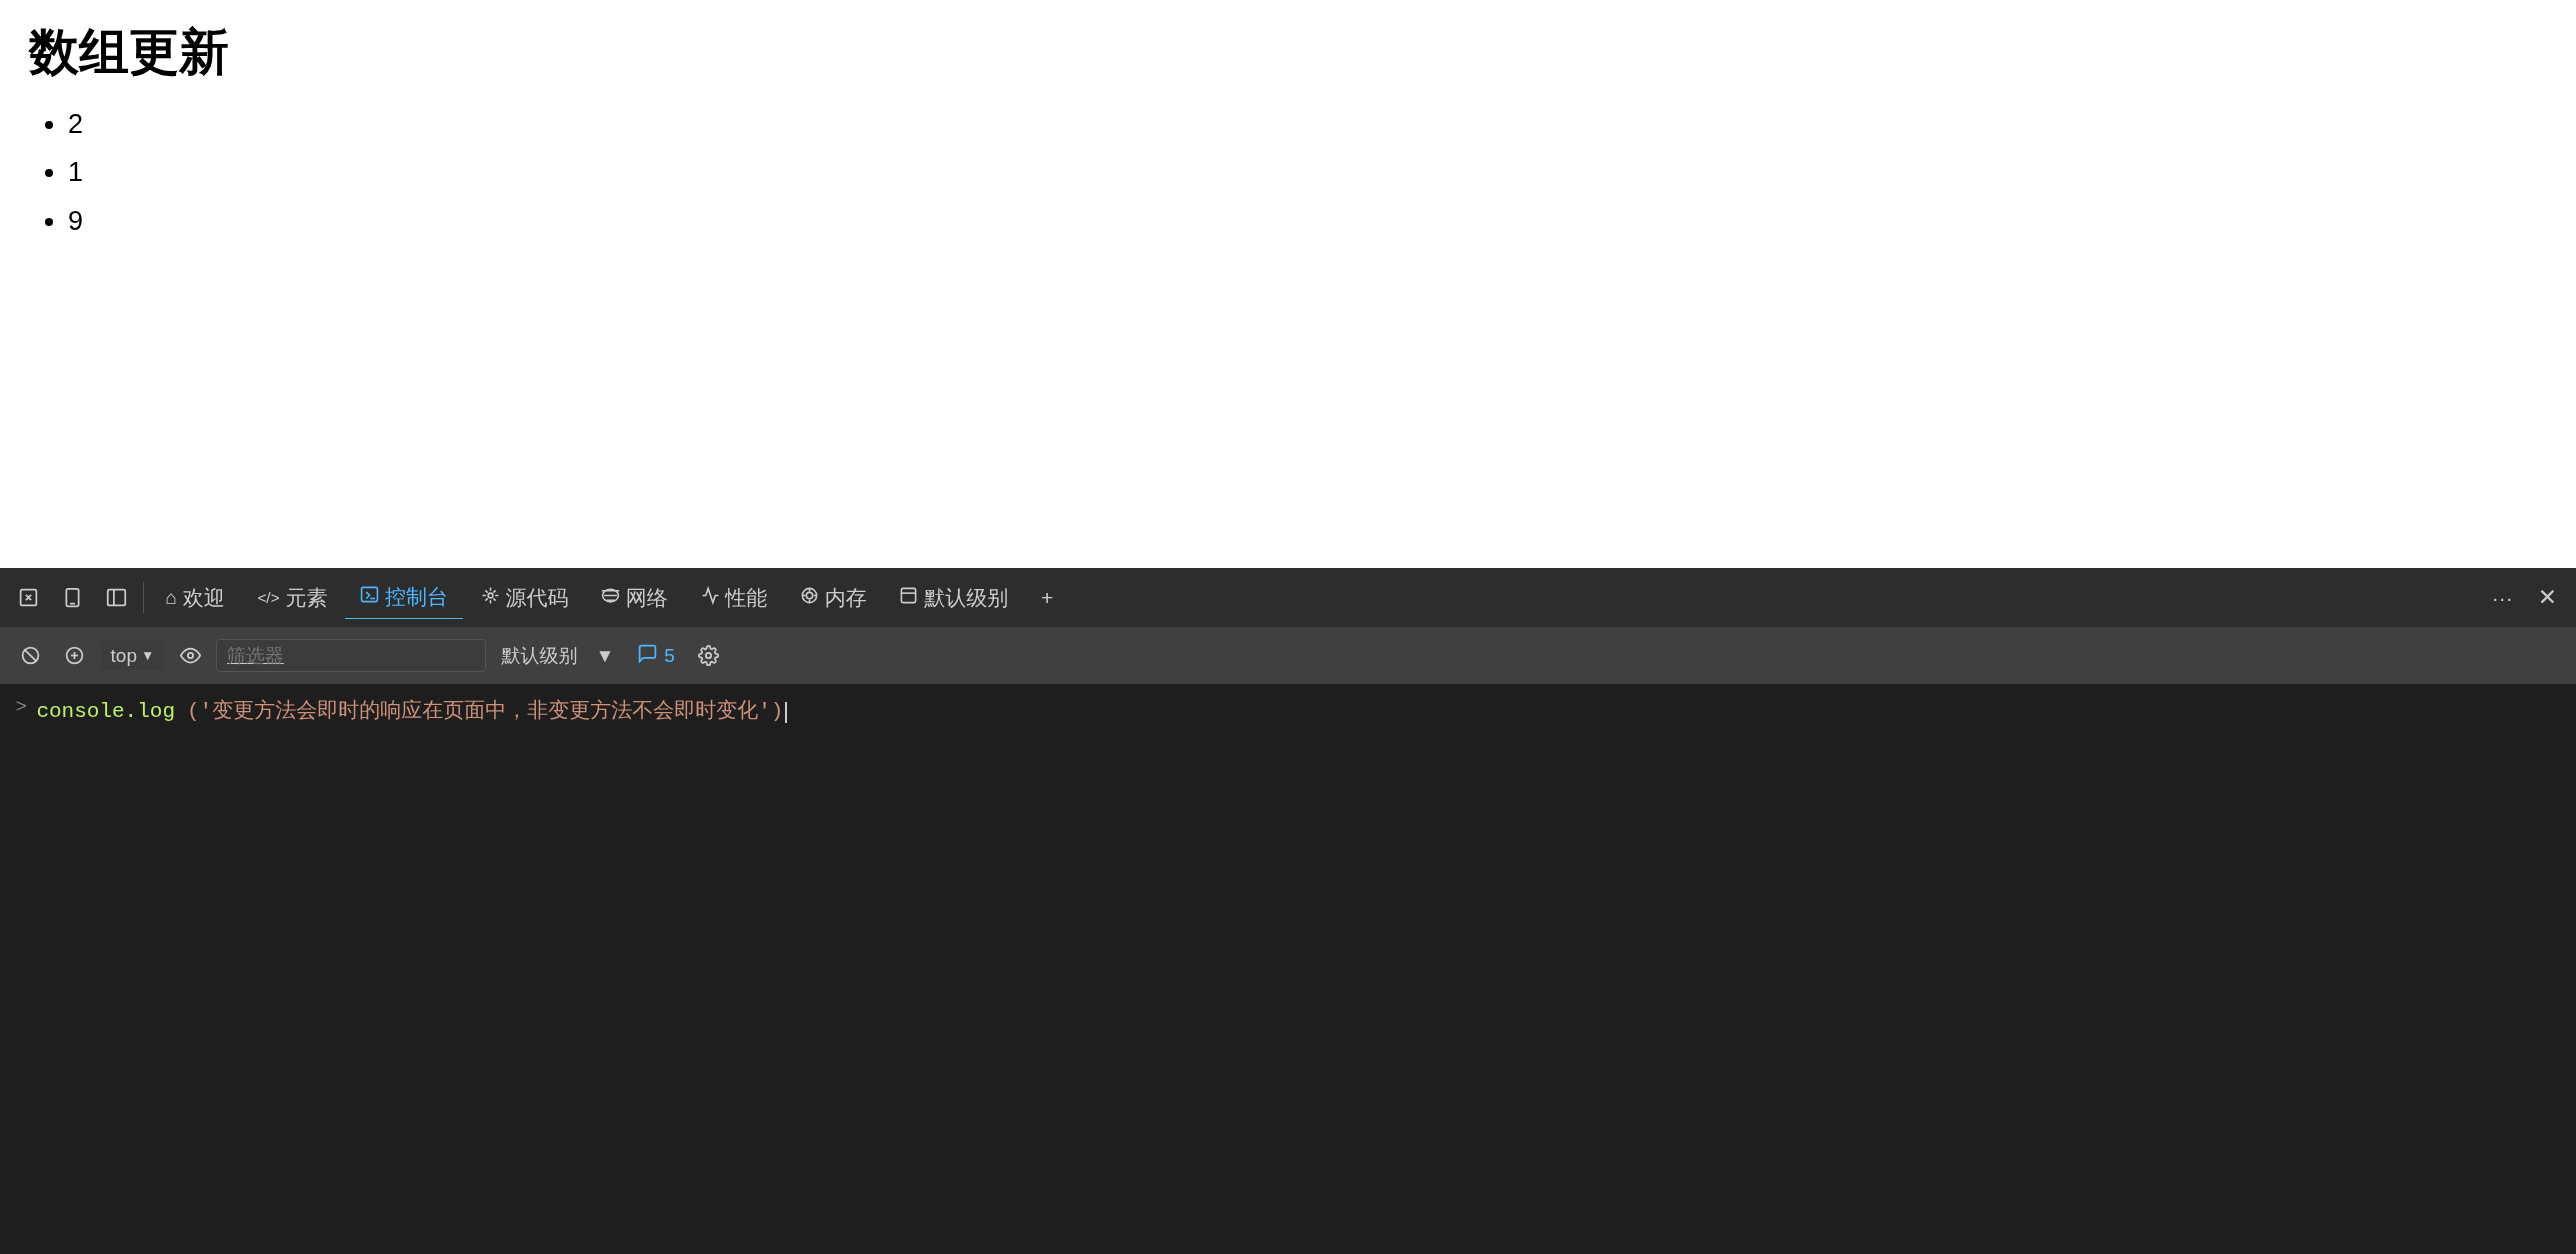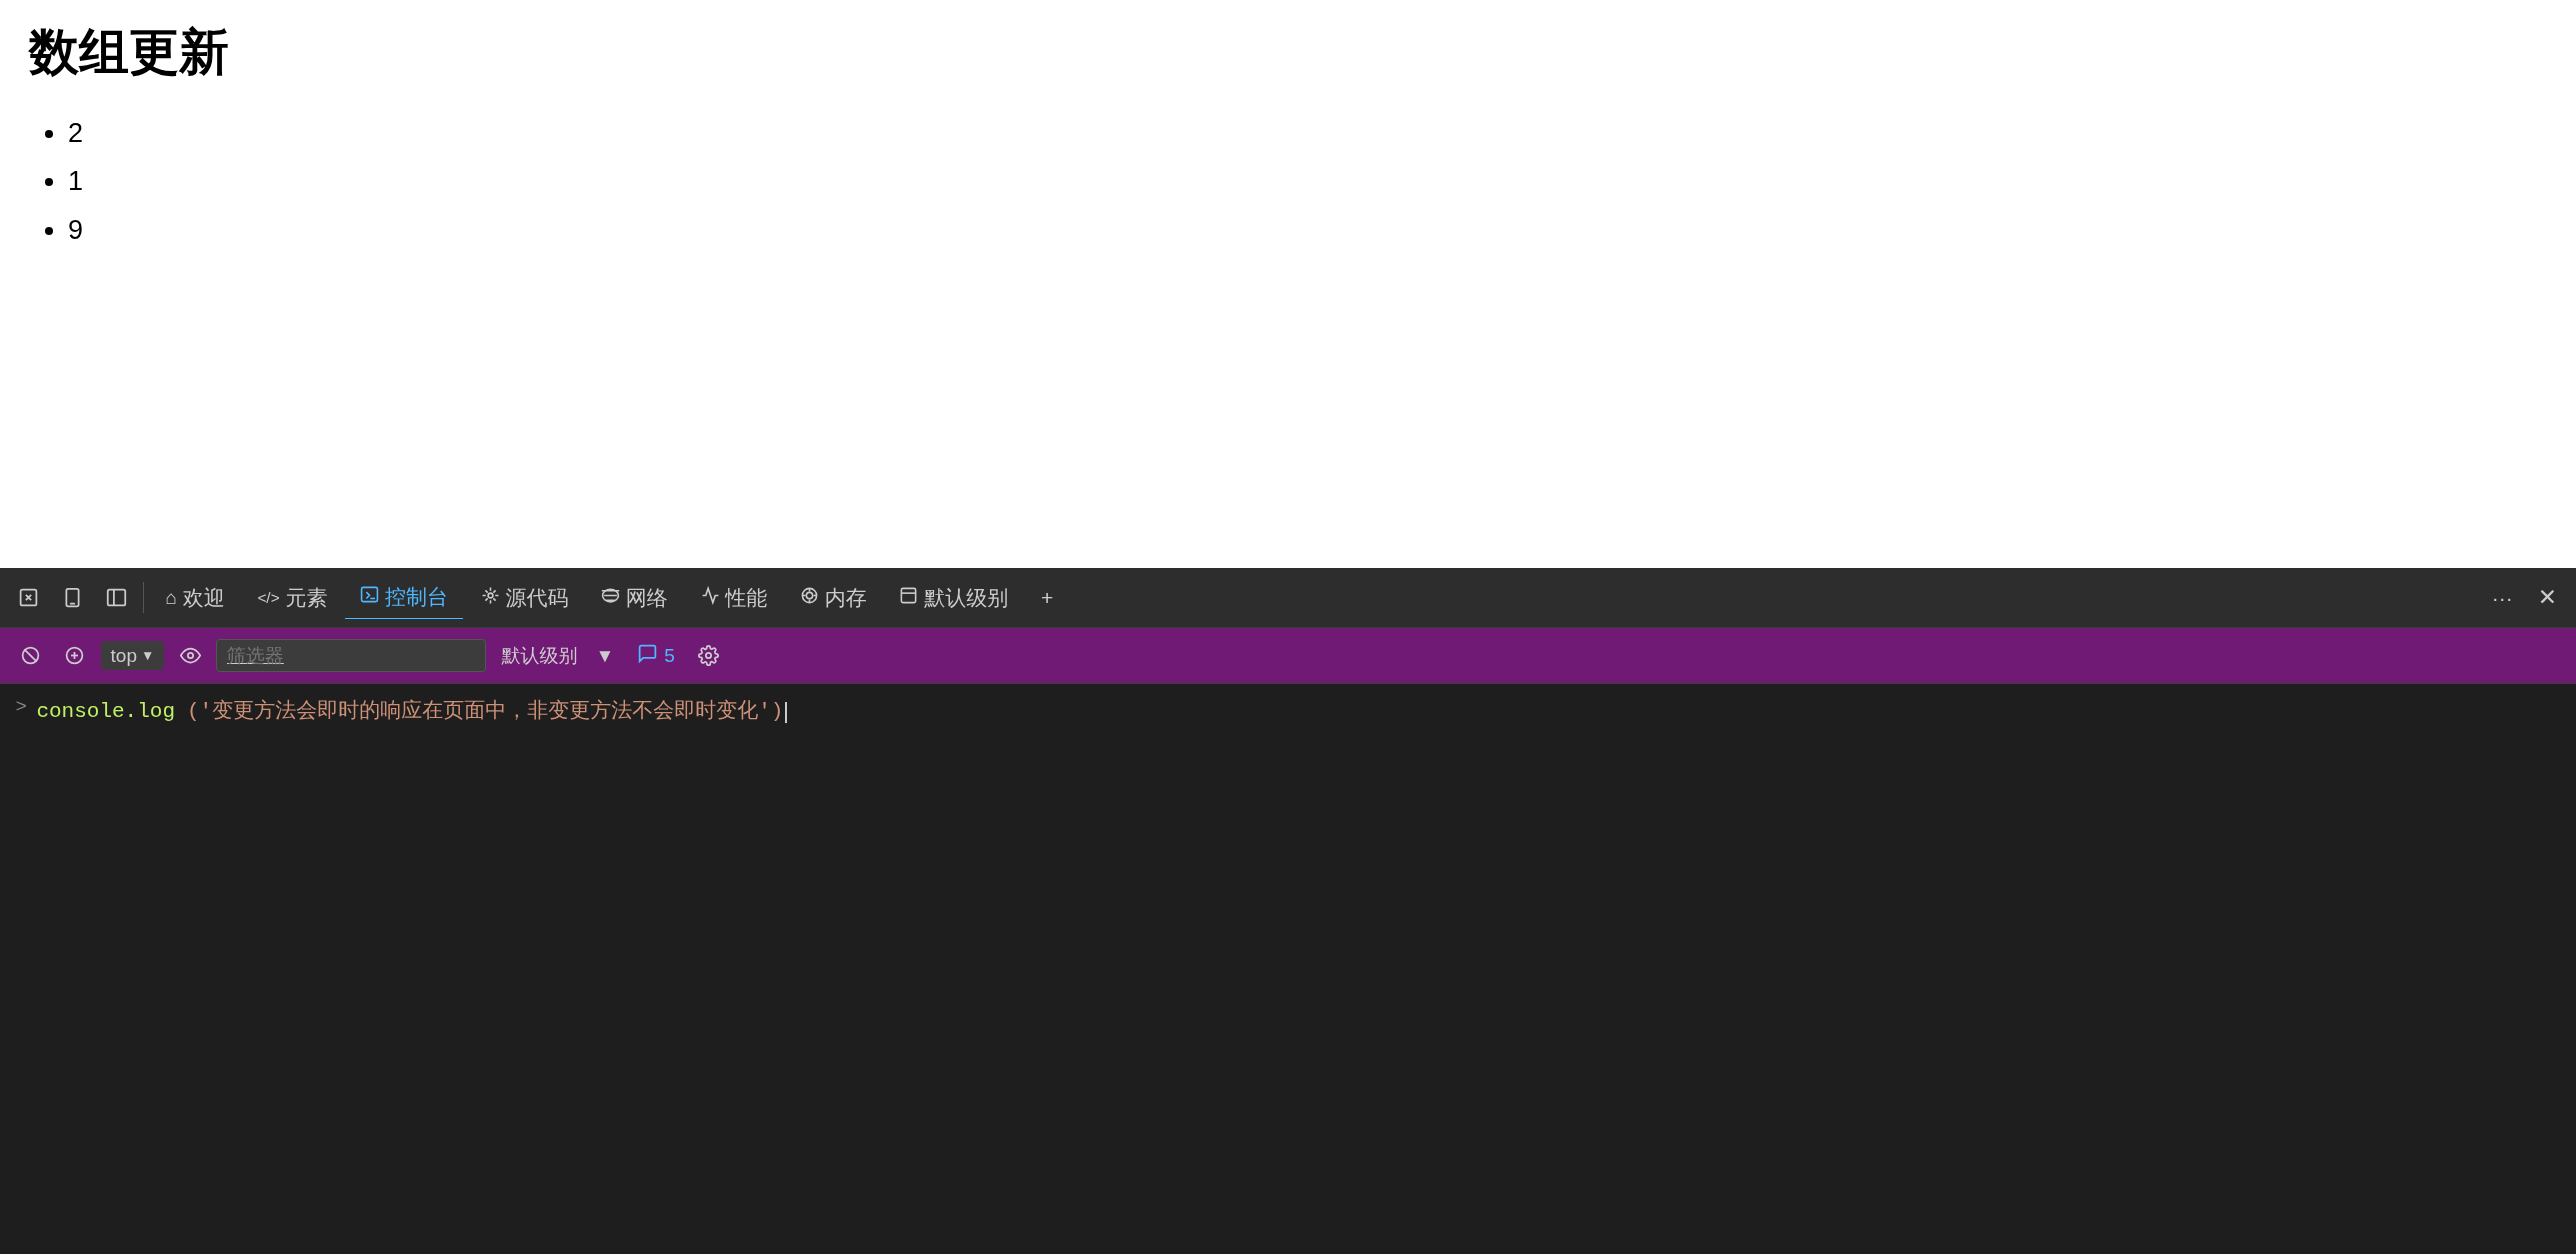--- a/index.html
+++ b/index.html
@@ -10,21 +10,21 @@
       width: 100%;
       height: 568px;
       background: #ffffff;
       padding: 19px 29px;
     }
 
     .page-title {
       font-size: 50px;
       font-weight: bold;
       color: #000;
-      margin-bottom: 32px;
+      margin-bottom: 23px;
     }
 
     .list-container {
       padding-left: 39px;
     }
 
     .list-item {
       font-size: 27px;
       color: #000;
       margin-bottom: 17.3px;
@@ -98,21 +98,21 @@
     .tab-more {
       color: #ccc;
       font-size: 21px;
       padding: 7.7px 11.6px;
       cursor: pointer;
     }
 
     
     .console-toolbar {
       height: 56px;
-      background: #701a75;
+      background: #404040;
       display: flex;
       align-items: center;
       padding: 0 11.6px;
       gap: 7.7px;
       border-bottom: 1px solid #3c3c3c;
     }
 
     .console-btn {
       width: 37px;
       height: 37px;

